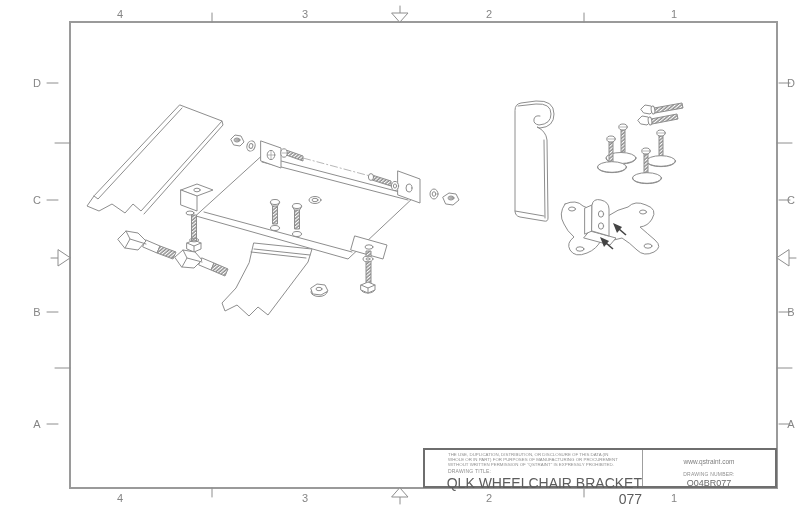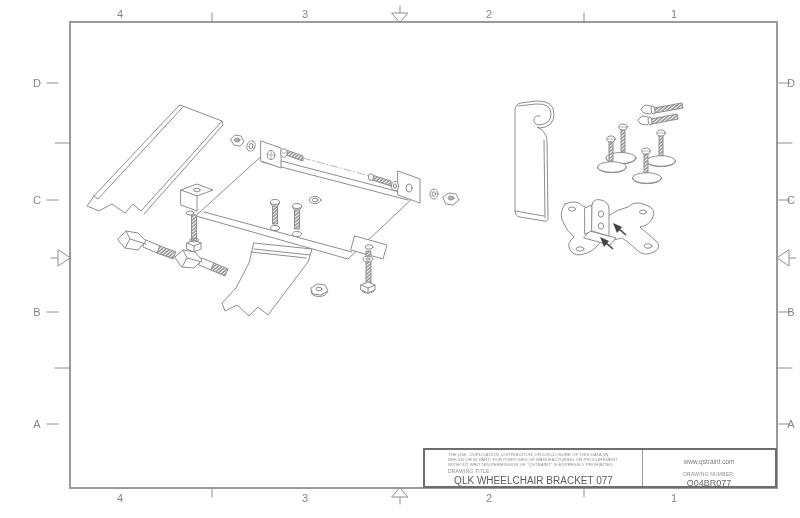--- a/index.html
+++ b/index.html
@@ -7,21 +7,21 @@
         font-family:"Liberation Sans",sans-serif;}
   .frame-svg{position:absolute;left:0;top:0;}
   .zone{position:absolute;color:#858585;font-size:11px;line-height:12px;text-align:center;width:20px;}
   .tb{position:absolute;left:423px;top:448px;width:354px;height:40px;box-sizing:border-box;
       border:2px solid #6e6e6e;background:#fff;display:flex;}
   .tb-left{position:relative;width:217px;height:100%;}
   .tb-right{position:relative;flex:1;border-left:1px solid #9f9f9f;text-align:center;}
   .legal{position:absolute;left:23px;top:3px;width:170px;font-size:4.4px;line-height:4.9px;
          color:#8f8f8f;letter-spacing:0;white-space:nowrap;}
   .dt-label{position:absolute;left:23px;top:18px;font-size:5px;color:#8f8f8f;letter-spacing:.2px;}
-  .dt-title{position:absolute;left:0;top:25px;width:100%;text-align:center;font-size:10px;color:#5c5c5c;}
+  .dt-title{position:absolute;left:0;top:25px;width:100%;text-align:right;font-size:14px;color:#5c5c5c;}
   .web{position:absolute;left:0;top:8px;width:100%;font-size:6.5px;color:#7d7d7d;}
   .dn-label{position:absolute;left:0;top:21px;width:100%;font-size:5px;color:#8f8f8f;letter-spacing:.2px;}
   .dn-num{position:absolute;left:0;top:28px;width:100%;font-size:9px;color:#6a6a6a;}
   .p{fill:#fff;stroke:#8e8e8e;stroke-width:1;stroke-linejoin:round;stroke-linecap:round;}
   .ln{fill:none;stroke:#8e8e8e;stroke-width:1;stroke-linejoin:round;stroke-linecap:round;}
   .thn{fill:none;stroke:#999;stroke-width:.7;}
   .thr{fill:url(#th);stroke:#8e8e8e;stroke-width:1;stroke-linejoin:round;}
   .blk{fill:#444;stroke:none;}
 </style>
 </head>

